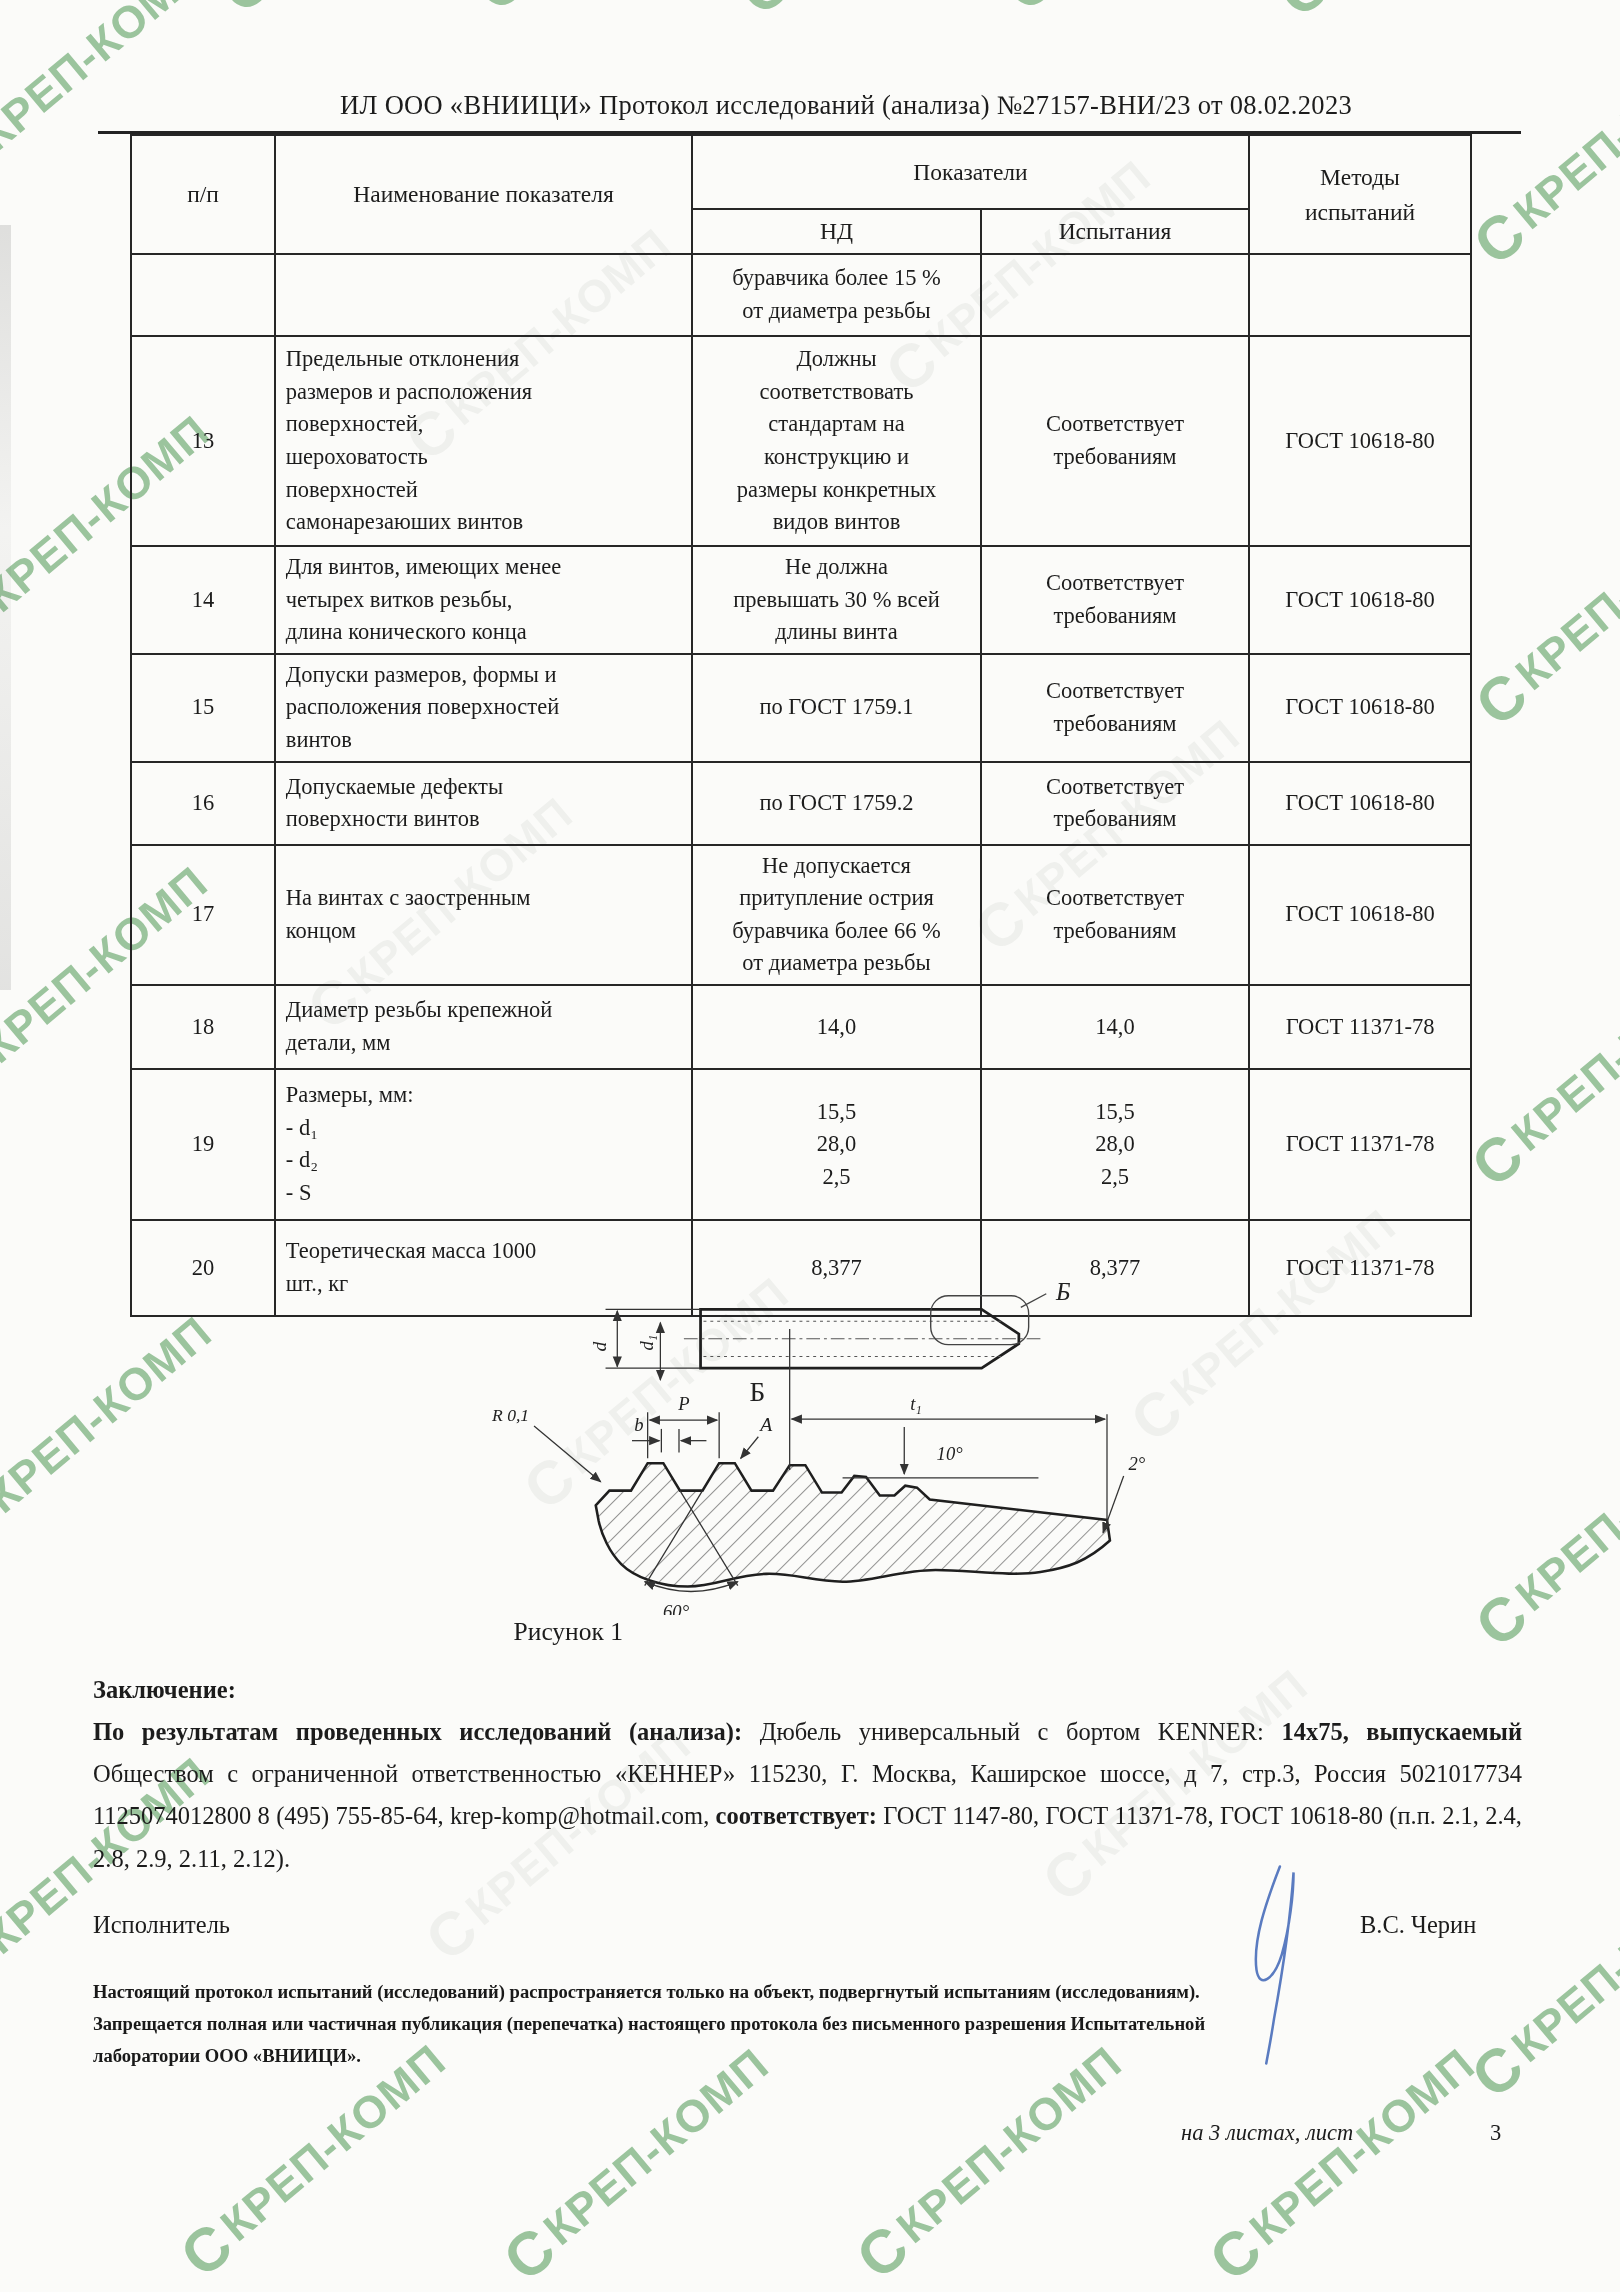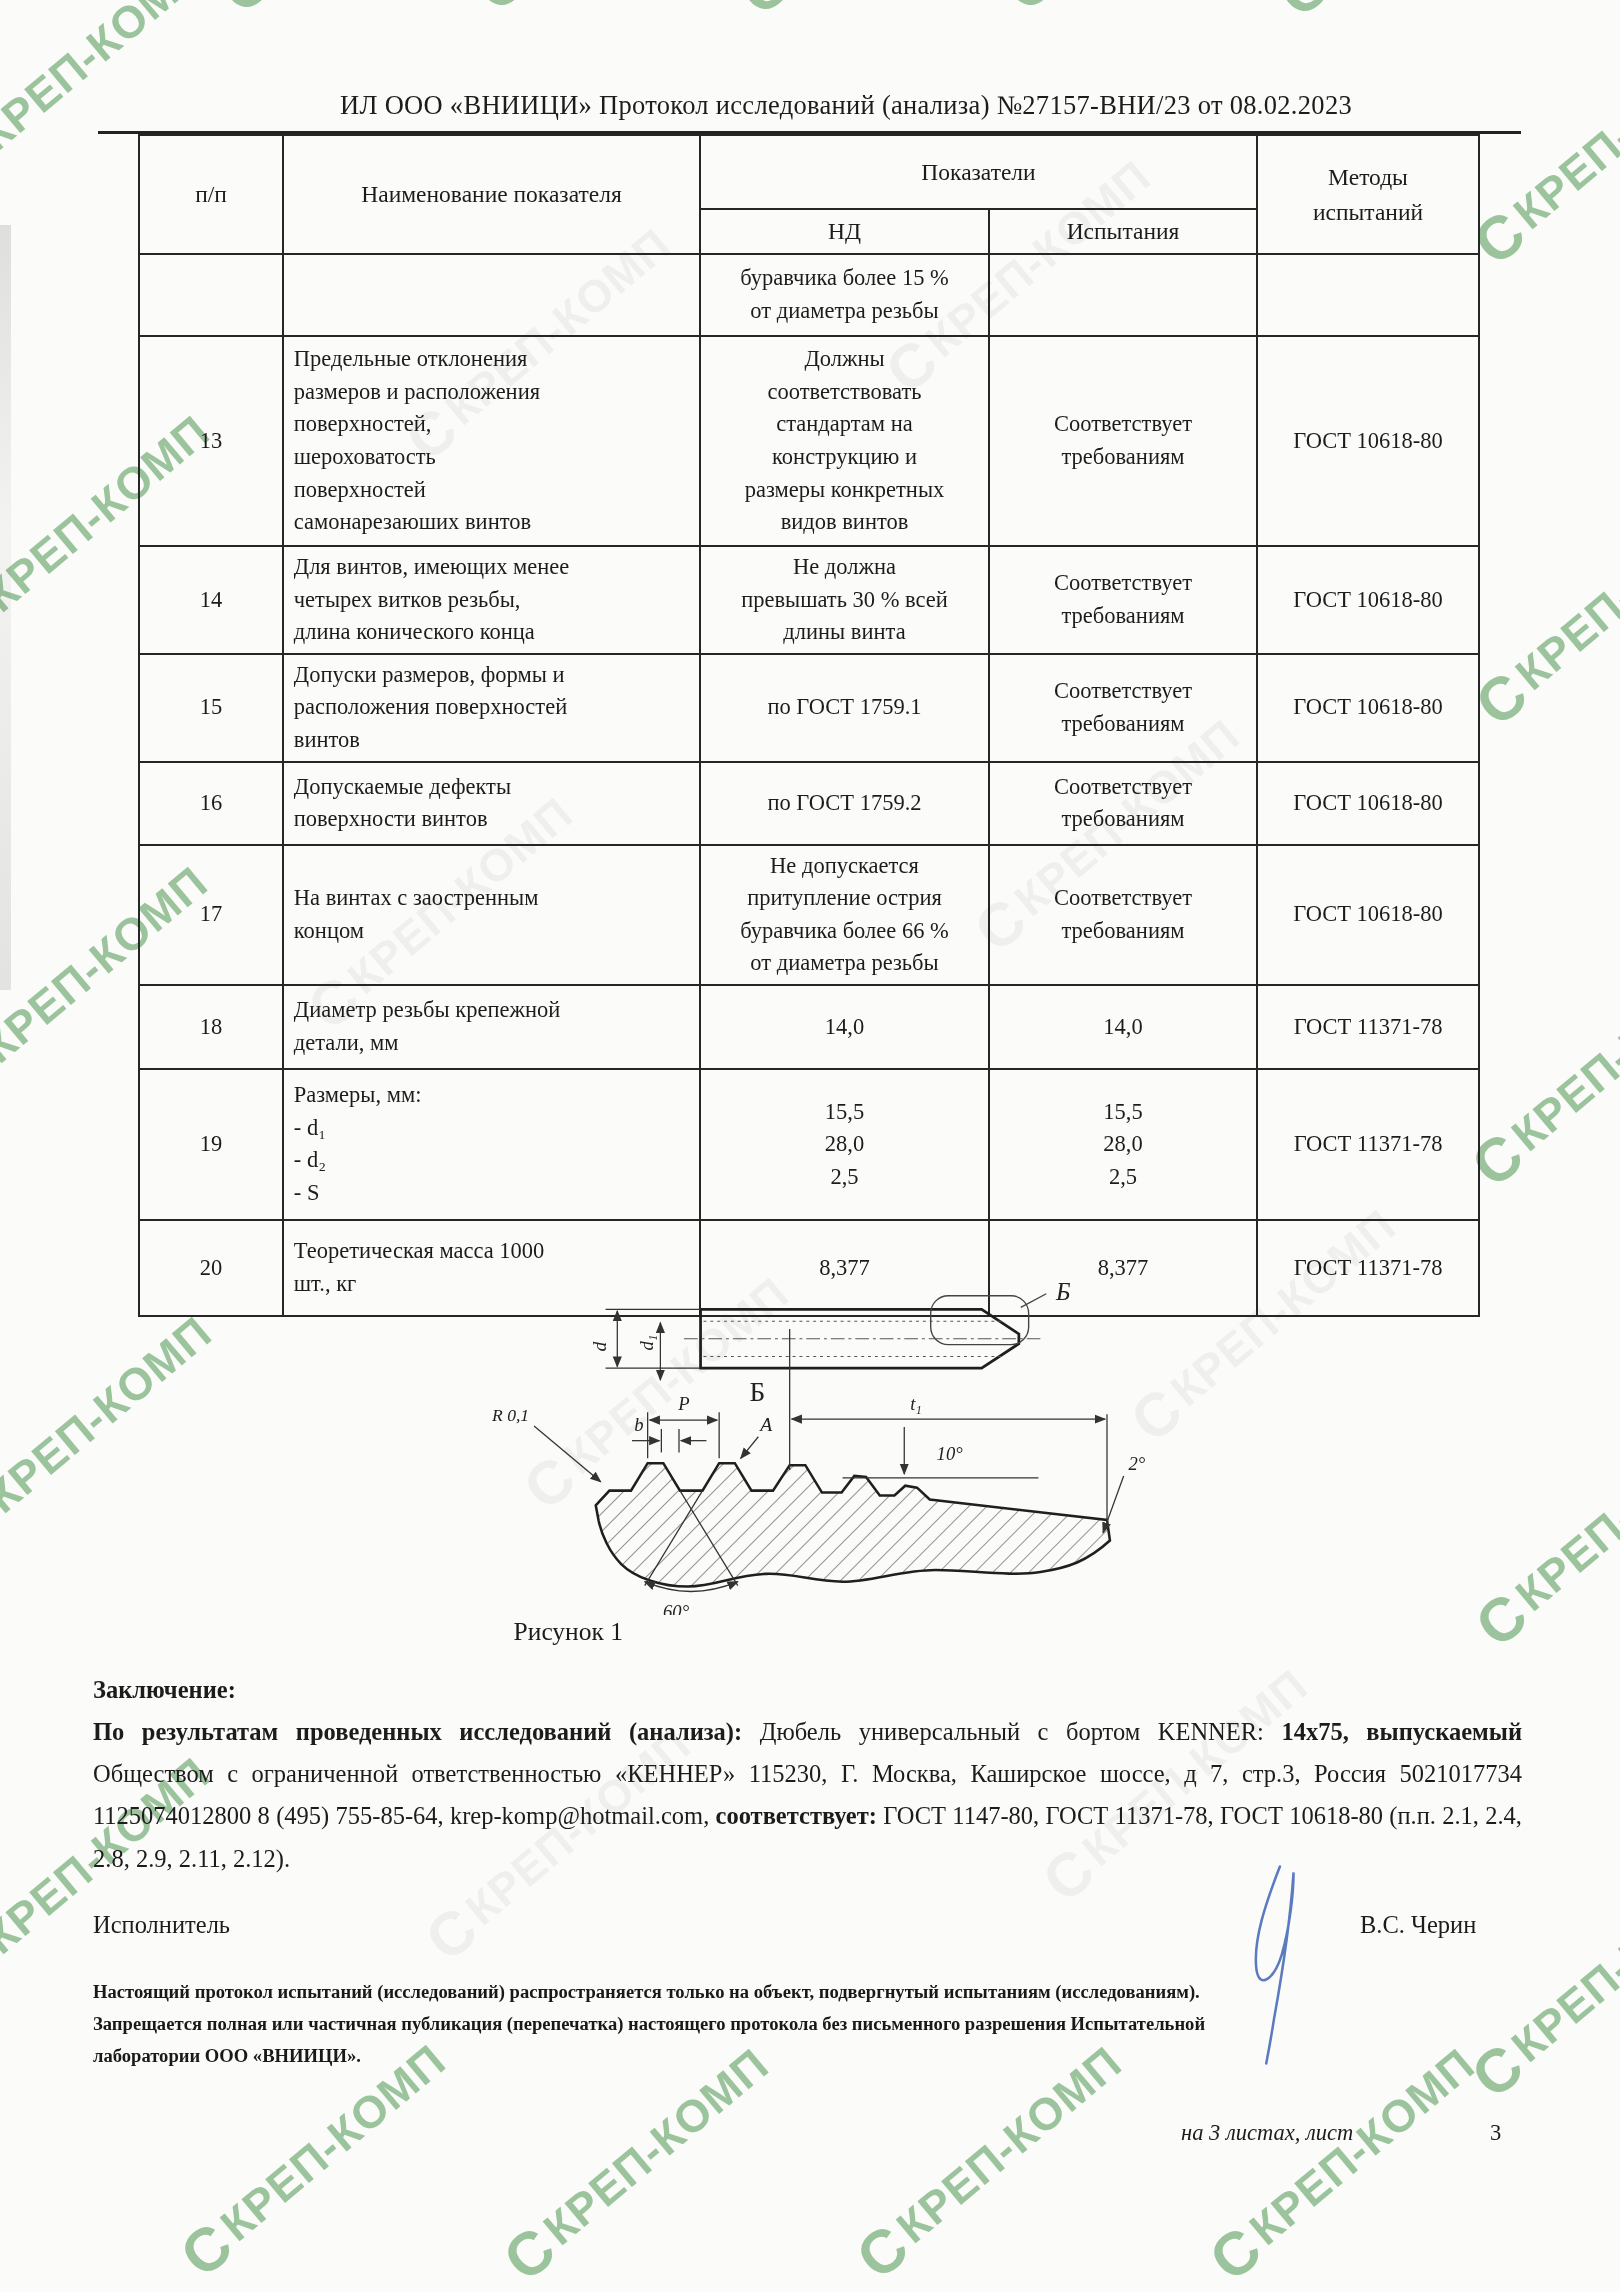--- a/index.html
+++ b/index.html
@@ -19,21 +19,21 @@
   .wm-f { color:rgba(80,95,80,0.07); }
   
   .smudge { position:absolute; left:0; top:225px; width:10.8px; height:765px;
     background:linear-gradient(180deg, rgba(50,50,50,0.14), rgba(50,50,50,0.04) 40%, rgba(50,50,50,0.12)); }
   
   .doc-header { position:absolute; left:331px; top:90px; font-size:26.5px; letter-spacing:0.3px;margin-left:9px; }
   .header-rule { position:absolute; left:98px; top:131px; width:1423px; height:2.9px; background:#232323; }
   
   table.protocol {
     position:absolute; left:130px; top:134px; width:1340px;
-    border-collapse:collapse; table-layout:fixed; font-size:22.5px;margin-left:8px;
+    border-collapse:collapse; table-layout:fixed; font-size:22.5px;
   }
   table.protocol th, table.protocol td {
     border:2px solid #262626; border-top-width:2.9px; border-bottom-width:2.9px;
     padding:3.9px 9.8px; font-weight:normal; vertical-align:middle; line-height:1.45;
   }
   table.protocol { border:2.9px solid #202020; }
   .c { text-align:center; }
   .name { text-align:left; padding-left:14.7px; }
   .pre { white-space:pre-line; }
   th.hdr { font-size:23.5px; }

